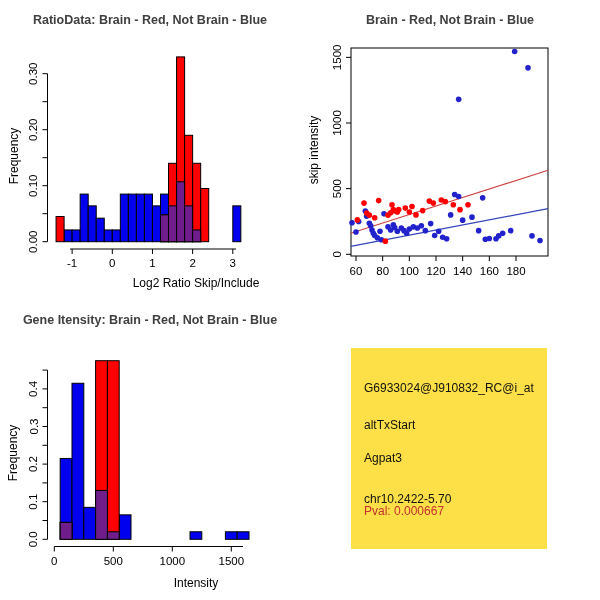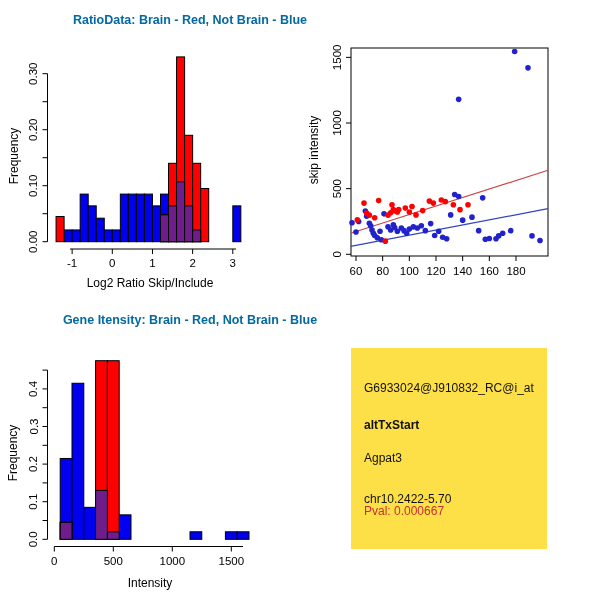--- a/index.html
+++ b/index.html
@@ -2,29 +2,29 @@
 <html><head>
 <meta charset="utf-8">
 <style>
   html,body{margin:0;padding:0;background:#fff;}
   #stage{position:relative;width:600px;height:600px;background:#ffffff;
          font-family:"Liberation Sans",sans-serif;overflow:hidden;}
   .panel{position:absolute;width:300px;height:300px;}
   #p-tl{left:0;top:0;} #p-tr{left:300px;top:0;} #p-bl{left:0;top:300px;} #p-br{left:300px;top:300px;}
   .panel svg{position:absolute;left:0;top:0;overflow:visible;}
   .ptitle{position:absolute;top:13px;left:0;width:100%;text-align:center;
-          font-weight:bold;font-size:12.5px;color:#0369a1;padding-left:40px;}
-  .xlab{position:absolute;left:0;width:100%;text-align:center;font-size:12px;color:#000;}
+          font-weight:bold;font-size:12.5px;color:#404040;}
+  .xlab{position:absolute;left:0;width:100%;text-align:center;font-size:12px;color:#000;padding-left:46px;}
   .xlab-hist{top:276px;} .xlab-scatter{top:283px;}
   .ylab{position:absolute;width:100px;text-align:center;font-size:12px;color:#000;
         transform:rotate(-90deg);}
   svg text.tick{font-size:11.5px;font-family:"Liberation Sans",sans-serif;fill:#000;}
   .infobox{position:absolute;left:51px;top:48px;width:196px;height:201px;}
   .il{position:absolute;left:13px;font-size:12px;color:#111;white-space:nowrap;}
-  .il-1{top:33px;} .il-2{top:70px;font-weight:bold;} .il-3{top:103px;} .il-4{top:144px;} .il-5{top:156px;}
+  .il-1{top:33px;} .il-2{top:70px;} .il-3{top:103px;} .il-4{top:144px;} .il-5{top:156px;}
 </style>
 </head>
 <body>
 
 <div id="stage">
 
   <div class="panel" id="p-tl">
     <div class="ptitle">RatioData: Brain - Red, Not Brain - Blue</div>
     <div class="ylab" style="left:-36px;top:149px;">Frequency</div>
     <svg id="svg-0" width="300" height="300">
@@ -79,20 +79,21 @@
         <rect x="160.504" y="214.82" width="8.034" height="26.879999999999995" fill="#701D8C" stroke="#000" stroke-width="1"></rect>
         <rect x="168.538" y="205.85999999999999" width="8.034" height="35.84" fill="#701D8C" stroke="#000" stroke-width="1"></rect>
         <rect x="176.572" y="181.77999999999997" width="8.034" height="59.920000000000016" fill="#701D8C" stroke="#000" stroke-width="1"></rect>
         <rect x="184.606" y="205.85999999999999" width="8.034" height="35.84" fill="#701D8C" stroke="#000" stroke-width="1"></rect>
         <rect x="192.64" y="229.94" width="8.034" height="11.759999999999991" fill="#701D8C" stroke="#000" stroke-width="1"></rect>
       </svg>
     <div class="xlab xlab-hist">Log2 Ratio Skip/Include</div>
   </div>
 
   <div class="panel" id="p-tr">
+    <div class="ptitle">Brain - Red, Not Brain - Blue</div>
     <div class="ylab" style="left:-36px;top:143px;">skip intensity</div>
     <svg id="svg-1" width="300" height="300">
         <rect x="51" y="48" width="197" height="208" fill="none" stroke="#000000"></rect>
         <line x1="46" y1="254.3" x2="51" y2="254.3" stroke="#000000"></line>
         <text x="37" y="254.3" text-anchor="middle" class="tick" transform="rotate(-90 37 254.3)" dominant-baseline="central">0</text>
         <line x1="46" y1="188.65" x2="51" y2="188.65" stroke="#000000"></line>
         <text x="37" y="188.65" text-anchor="middle" class="tick" transform="rotate(-90 37 188.65)" dominant-baseline="central">500</text>
         <line x1="46" y1="123" x2="51" y2="123" stroke="#000000"></line>
         <text x="37" y="123" text-anchor="middle" class="tick" transform="rotate(-90 37 123)" dominant-baseline="central">1000</text>
         <line x1="46" y1="57.35000000000002" x2="51" y2="57.35000000000002" stroke="#000000"></line>

